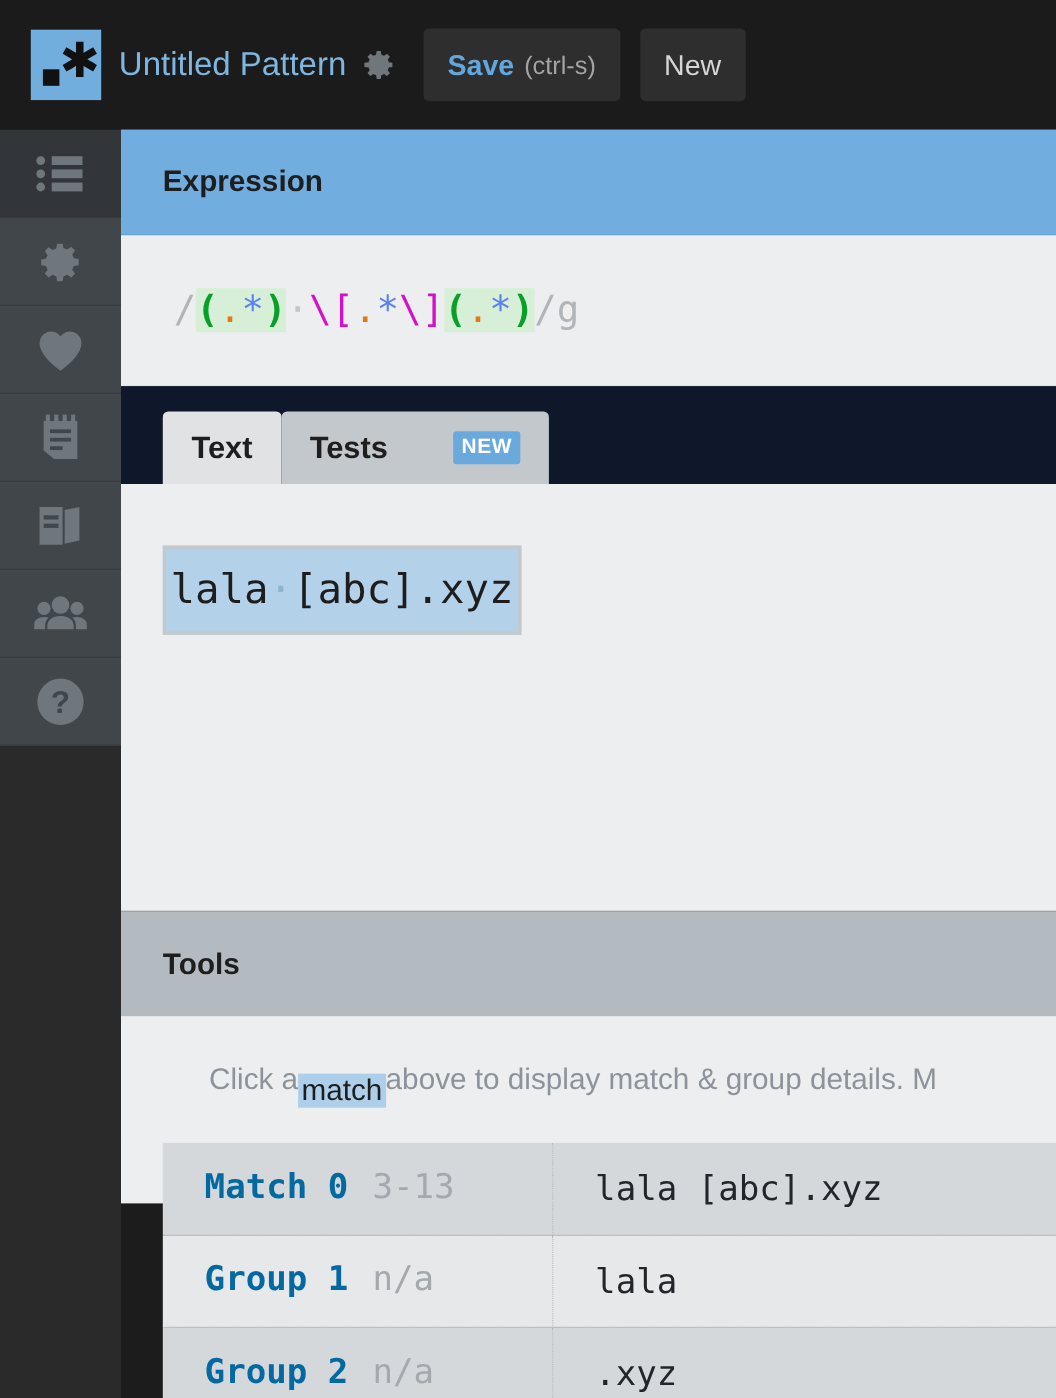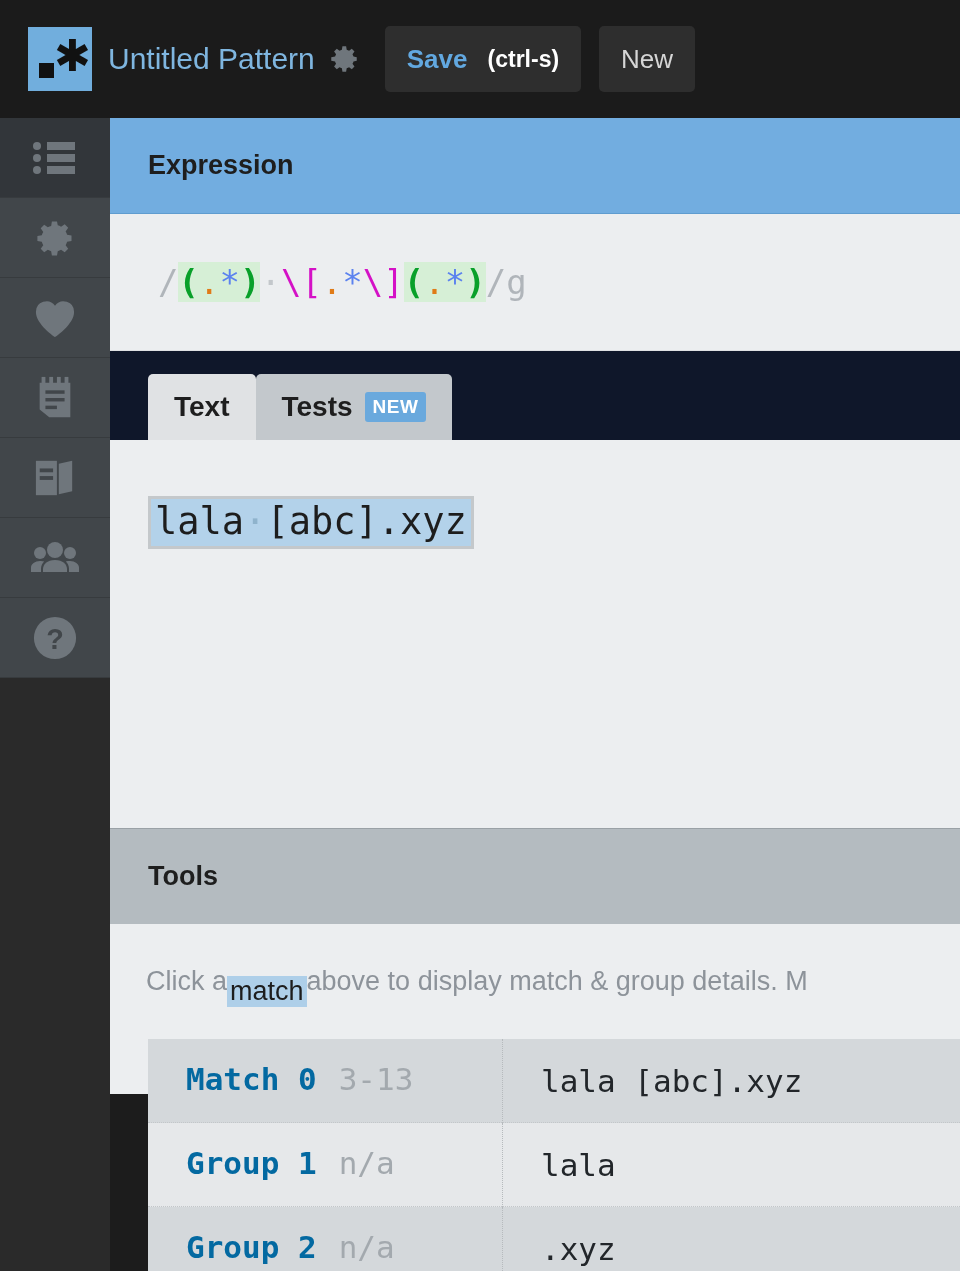--- a/index.html
+++ b/index.html
@@ -29,21 +29,21 @@
   }
   #title-gear { margin-left: 12px; display: flex; align-items: center; flex: none; }
 
   .tbtn {
     height: 66px; border-radius: 5px; background: #2e2e2e;
     display: flex; align-items: center; justify-content: center;
     padding: 0 22px; white-space: nowrap;
   }
   #save-btn { margin-left: 24px; }
   #save-btn .lbl { color: #62a8e0; font-size: 26px; font-weight: bold; text-align: center; }
-  #save-btn .hint { color: #ffffff; font-size: 23px; margin-left: 20px; font-weight: bold; }
+  #save-btn .hint { color: #a3a3a3; font-size: 23px; margin-left: 9px; }
   #new-btn { margin-left: 18px; }
   #new-btn .lbl { color: #d6d6d6; font-size: 26px; }
 
   
   #sidebar {
     position: absolute; left: 0; top: 118px; width: 110px; height: 1153px;
     background: #2a2a2a;
   }
   .side-item {
     width: 110px; height: 80px;
@@ -86,42 +86,42 @@
   #tabbar {
     height: 89px; background: #0f172a;
     display: flex; align-items: flex-end; padding-left: 38px;
   }
   .tab {
     height: 66px; border-radius: 5px 5px 0 0;
     display: flex; align-items: center; padding: 0 26px;
     font-size: 28px; font-weight: bold; color: #1e1e1e; white-space: nowrap;
   }
   .tab.active { background: #e0e2e4; }
-  .tab.inactive { background: #c3c8cc; }
+  .tab.inactive { background: #c3c8cc; gap: 47px; }
   .badge {
     background: #6aa9dd; color: #fff; font-size: 19px; font-weight: bold;
     padding: 4px 8px; border-radius: 3px; margin-left: 12px; letter-spacing: .5px;
   }
 
   
   #text-body {
     height: 388px; background: #eceef0; padding: 56px 0 0 38px;
   }
   .match-box {
     display: inline-block; background: #b3d2ea;
     border: 3px solid #c4c8cb;
     font-family: "DejaVu Sans Mono", monospace; font-size: 37px; color: #1d1d1d;
-    padding: 2px 4px; line-height: 1.15;
+    padding: 16px 4px; line-height: 1.15;
   }
   .match-box .sp { color: #8fb3cc; }
 
   
   #tools-desc {
     height: 115px; background: #eceef0;
-    display: flex; align-items: center; padding-left: 36px;
+    display: flex; align-items: center; padding-left: 80px;
     font-size: 27px; color: #8d939a; white-space: nowrap; overflow: hidden;
   }
   #tools-desc .hl { background: #aecfe9; color: #1d1d1d; padding: 0 3px; margin-top: 20px; }
 
   #match-table { padding-left: 38px; }
   .trow {
     height: 84px; display: flex; align-items: center;
     border-bottom: 1px dotted #c2c6c9;
     font-family: "DejaVu Sans Mono", monospace;
   }

